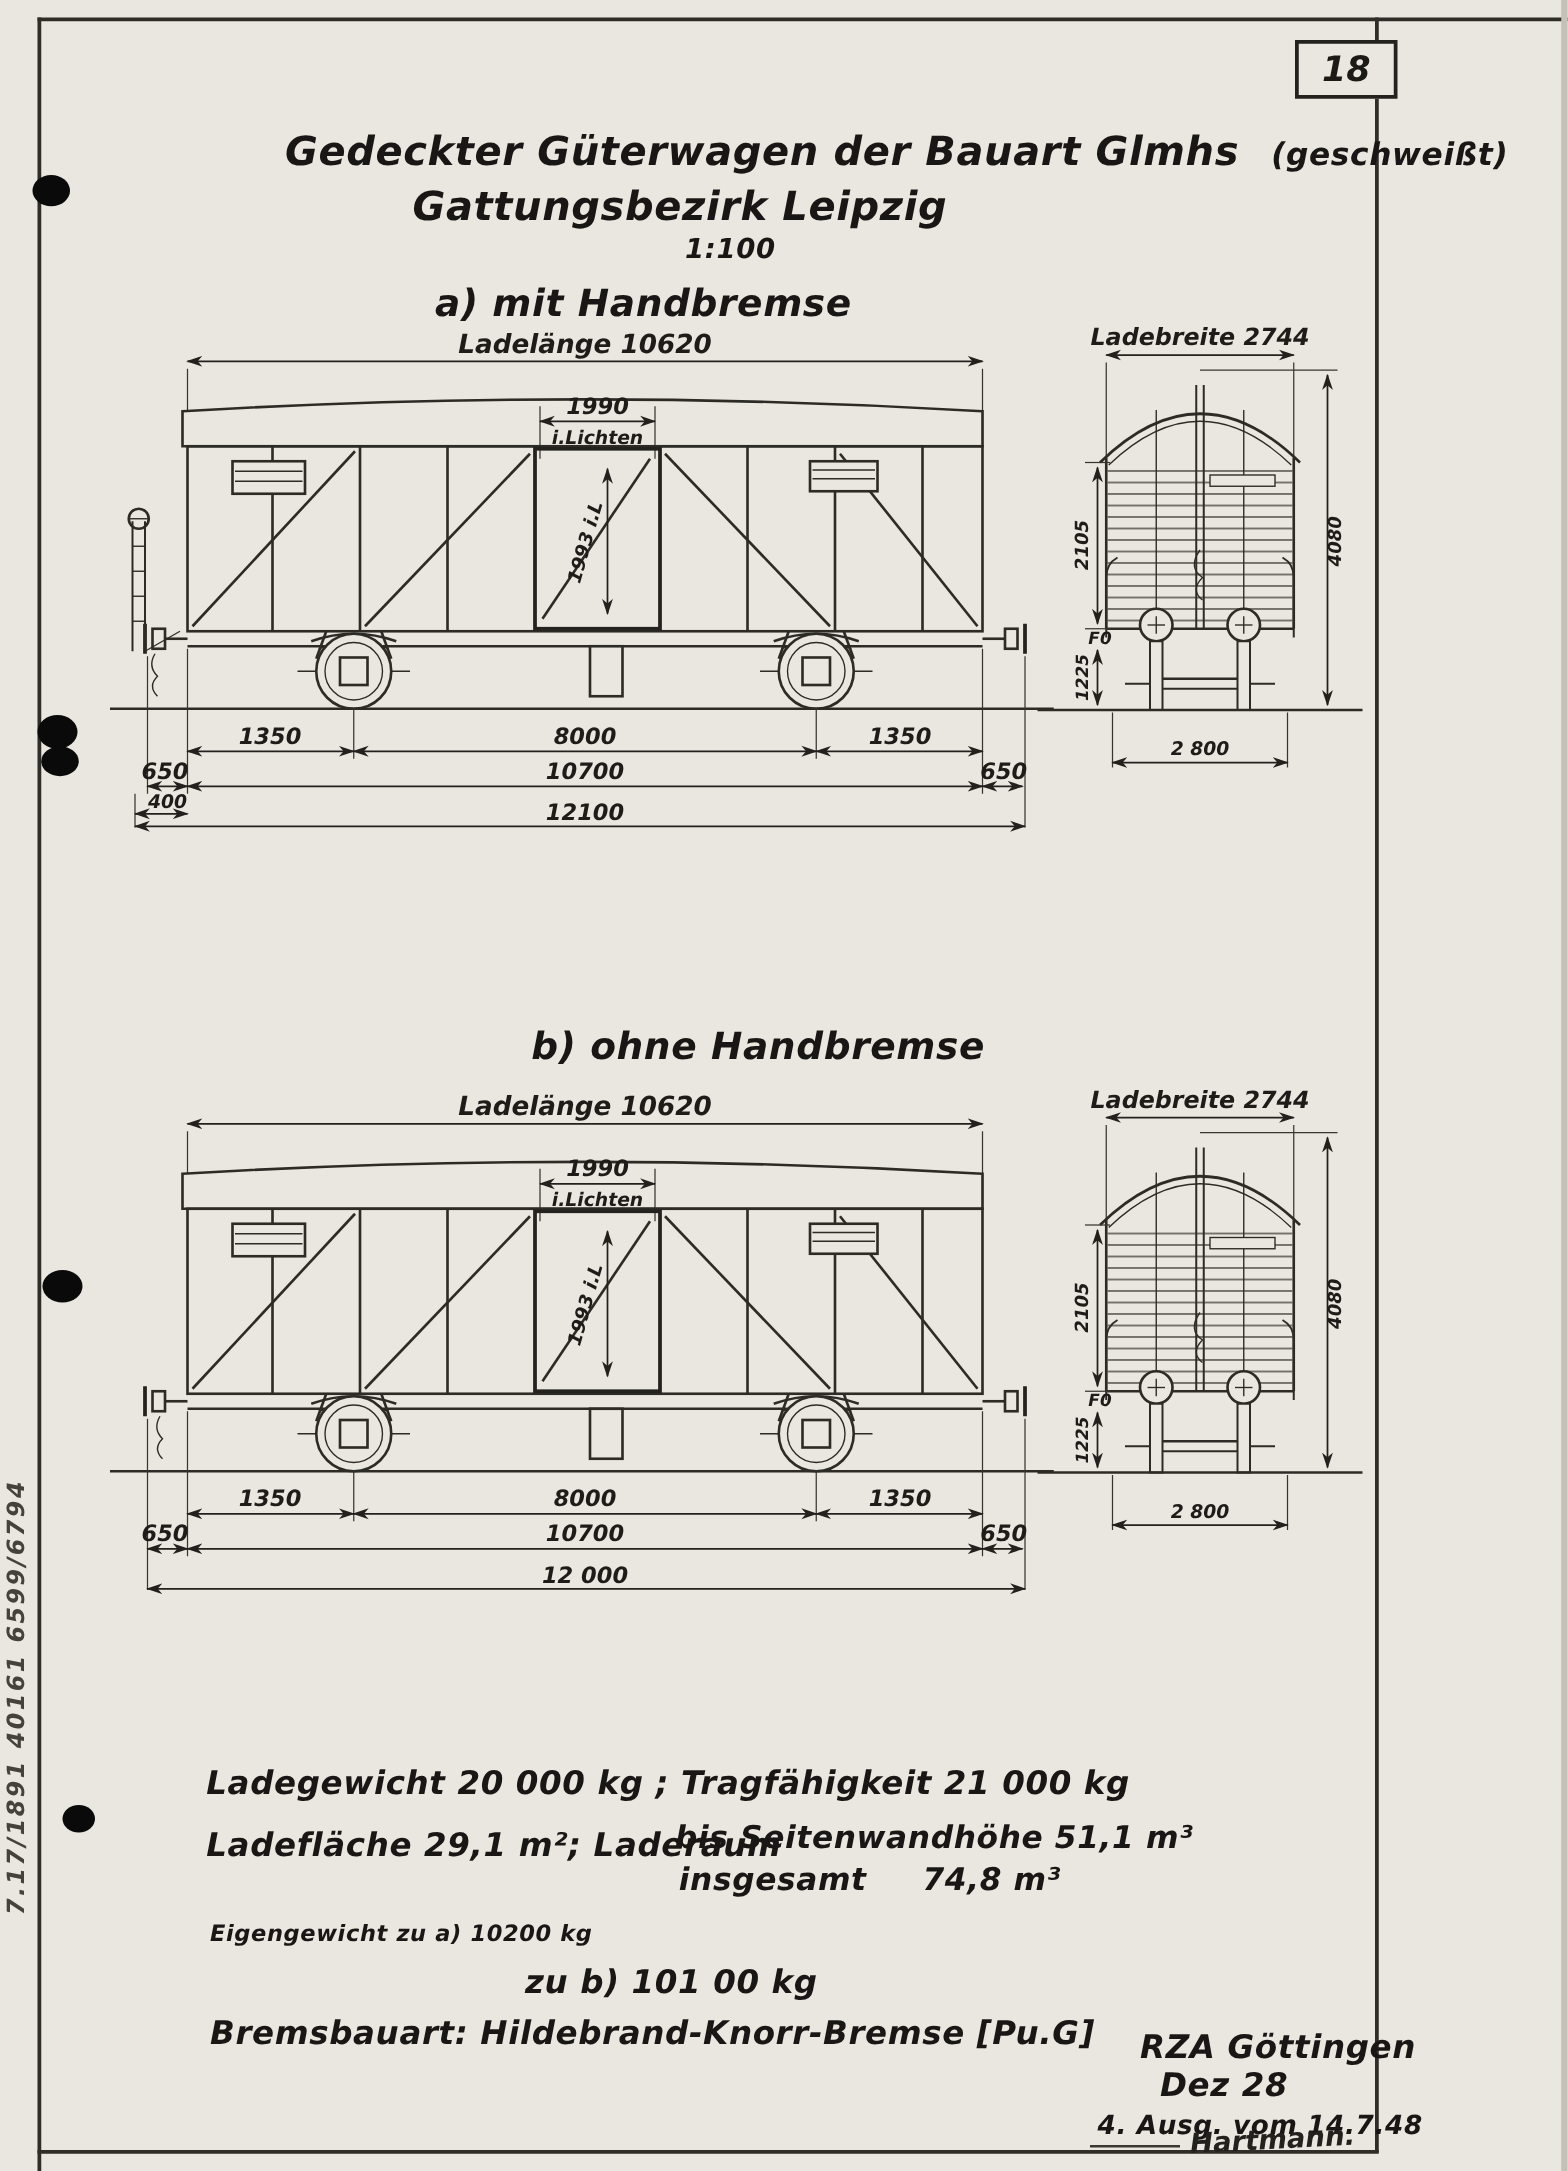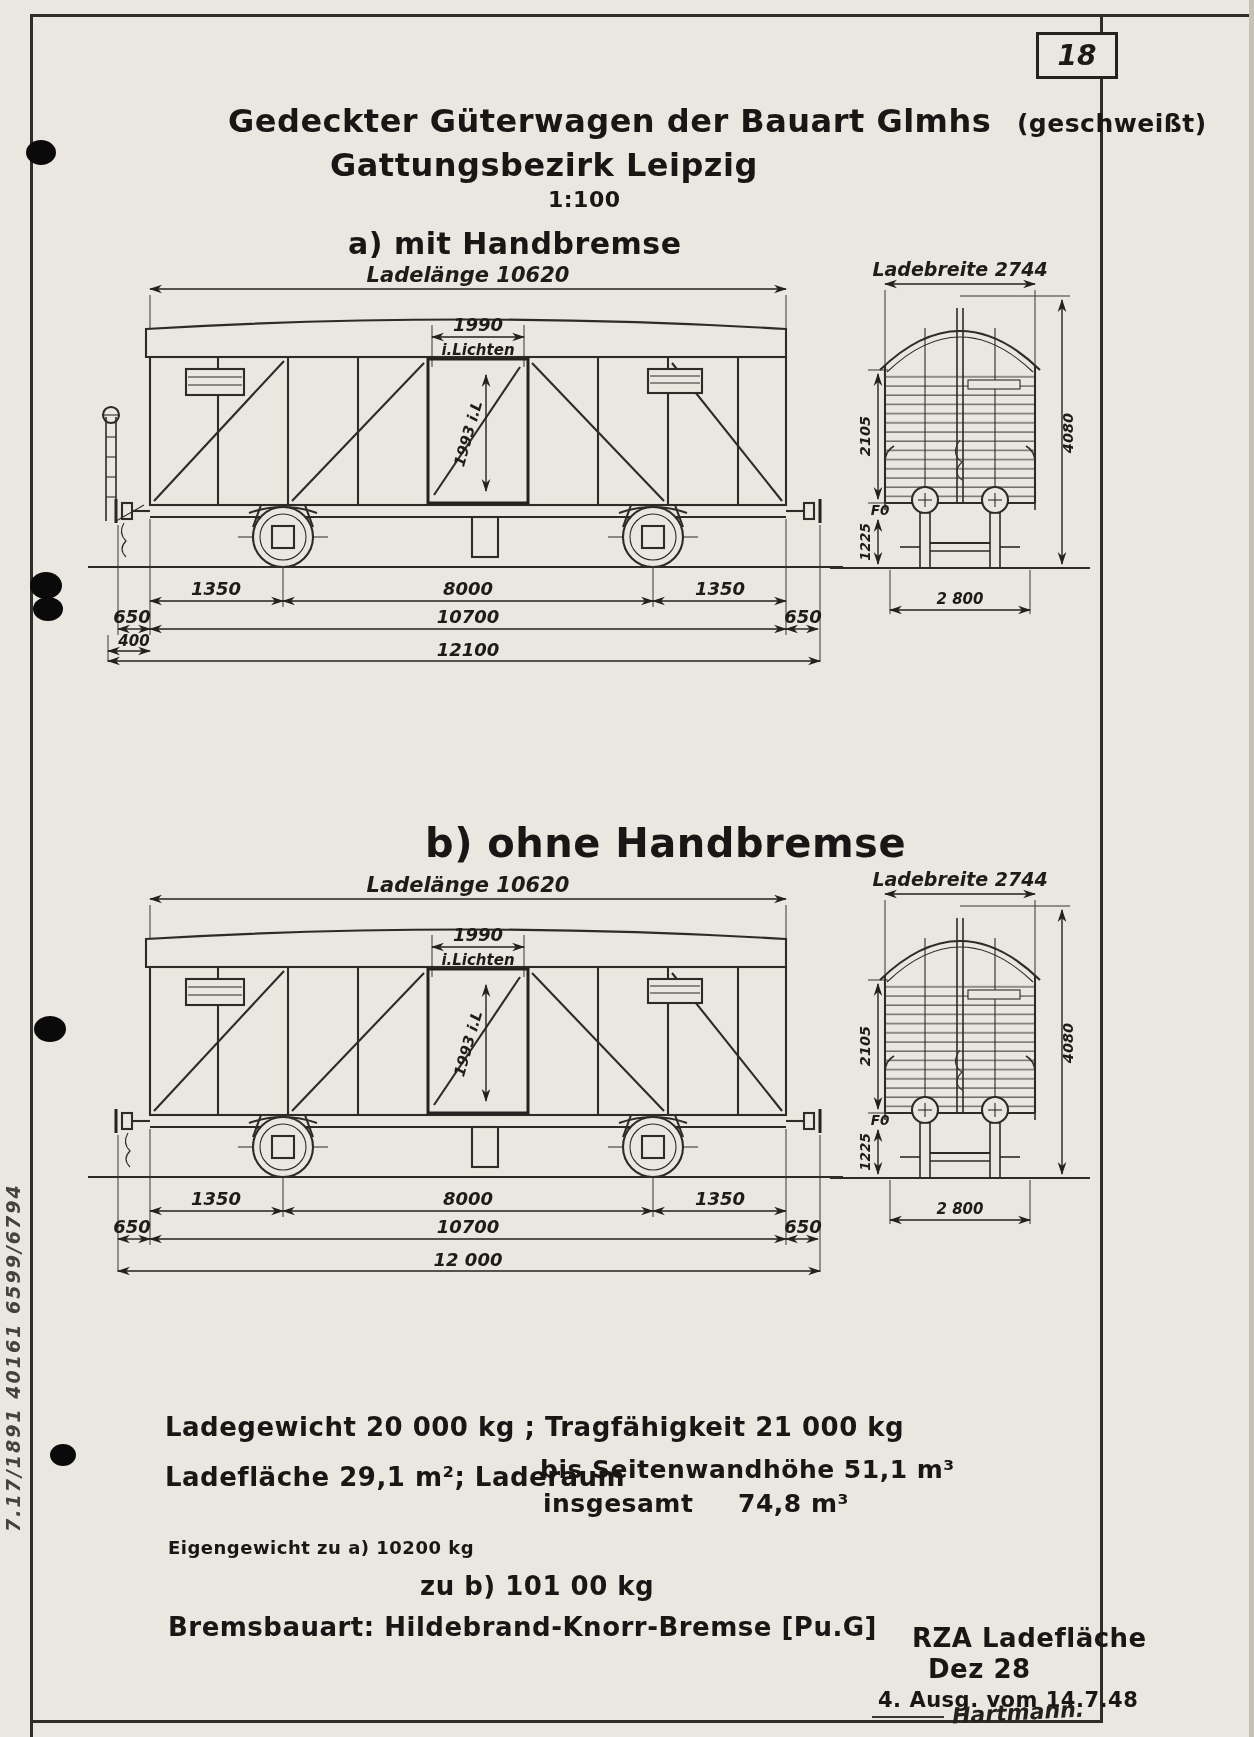--- a/index.html
+++ b/index.html
@@ -3,21 +3,21 @@
 <meta charset="utf-8">
 <style>
   *{box-sizing:border-box}
   html,body{margin:0;padding:0}
   body{
     width:1254px;height:1737px;position:relative;overflow:hidden;
     background:#eae7e0;
     font-family:"DejaVu Sans",sans-serif;color:#1b1a17;
   }
   .abs{position:absolute}
-  .ht{font-weight:700;color:#181715;white-space:nowrap;letter-spacing:.5px}
+  .ht{font-style:italic;font-weight:700;color:#181715;white-space:nowrap;letter-spacing:.5px}
   .frame{position:absolute;background:#2f2d28}
   .hole{position:absolute;background:#0a0a0a;border-radius:50%}
   .scan-edge{position:absolute;right:0;top:0;width:5px;height:100%;background:#c5c1b7}
   .pageno{
     position:absolute;left:1036px;top:32px;width:82px;height:47px;
     border:3px solid #24221e;display:flex;align-items:center;justify-content:center;
     font-style:italic;font-weight:700;font-size:28px;background:#eae7e0;
   }
   .margin-note{
     position:absolute;left:2px;top:1532px;width:420px;
@@ -238,21 +238,21 @@
     <line class="ext" x1="130" y1="38" x2="240" y2="38"></line>
     <line class="dim" x1="232" y1="42" x2="232" y2="306" marker-start="url(#arrE)" marker-end="url(#arrE)"></line>
     <text class="t14" transform="translate(243,175) rotate(-90)" text-anchor="middle">4080</text>
     <line class="ext" x1="60" y1="312" x2="60" y2="356"></line>
     <line class="ext" x1="200" y1="312" x2="200" y2="356"></line>
     <line class="dim" x1="60" y1="352" x2="200" y2="352" marker-start="url(#arrE)" marker-end="url(#arrE)"></line>
     <text class="t15" x="130" y="346" text-anchor="middle">2 800</text>
   </g>
 </svg>
 
-<div class="abs ht" style="left:425px;top:820px;font-size:40px">b) ohne Handbremse</div>
+<div class="abs ht" style="left:425px;top:820px;font-size:30px">b) ohne Handbremse</div>
 
 <svg style="left:88px;top:875px" width="755" height="400" viewBox="0 0 755 400">
   <g>
     <line class="ext" x1="62" y1="30" x2="62" y2="90"></line>
     <line class="ext" x1="698" y1="30" x2="698" y2="90"></line>
     <line class="dim" x1="62" y1="24" x2="698" y2="24" marker-start="url(#arrE)" marker-end="url(#arrE)"></line>
     <text class="tL" x="380" y="17" text-anchor="middle">Ladelänge 10620</text>
   </g>
   <path class="ln2 paper" d="M58,92 L58,64 Q378,45 698,64 L698,92 Z"></path>
   <g>
@@ -401,17 +401,17 @@
 
 <div class="abs ht" style="left:165px;top:1412px;font-size:26px">Ladegewicht  20 000 kg ; Tragfähigkeit 21 000 kg</div>
 <div class="abs ht" style="left:165px;top:1462px;font-size:26px">Ladefläche  29,1 m²;  Laderaum</div>
 <div class="abs ht" style="left:540px;top:1455px;font-size:25px">bis Seitenwandhöhe 51,1 m³</div>
 <div class="abs ht" style="left:543px;top:1489px;font-size:25px">insgesamt</div>
 <div class="abs ht" style="left:738px;top:1489px;font-size:25px">74,8 m³</div>
 <div class="abs ht" style="left:168px;top:1537px;font-size:18px">Eigengewicht  zu a)  10200 kg</div>
 <div class="abs ht" style="left:420px;top:1571px;font-size:26px">zu b)  101 00 kg</div>
 <div class="abs ht" style="left:168px;top:1612px;font-size:26px">Bremsbauart: Hildebrand-Knorr-Bremse [Pu.G]</div>
 
-<div class="abs ht" style="left:912px;top:1623px;font-size:26px">RZA Ladefläche</div>
+<div class="abs ht" style="left:912px;top:1623px;font-size:26px">RZA Göttingen</div>
 <div class="abs ht" style="left:928px;top:1654px;font-size:26px">Dez 28</div>
 <div class="abs ht" style="left:878px;top:1688px;font-size:21px">4. Ausg. vom 14.7.48</div>
 <div class="sig-line" style="left:872px;top:1716px;width:72px"></div>
 <div class="abs sig" style="left:952px;top:1700px;font-size:22px">Hartmann.</div>
 
 </body></html>

